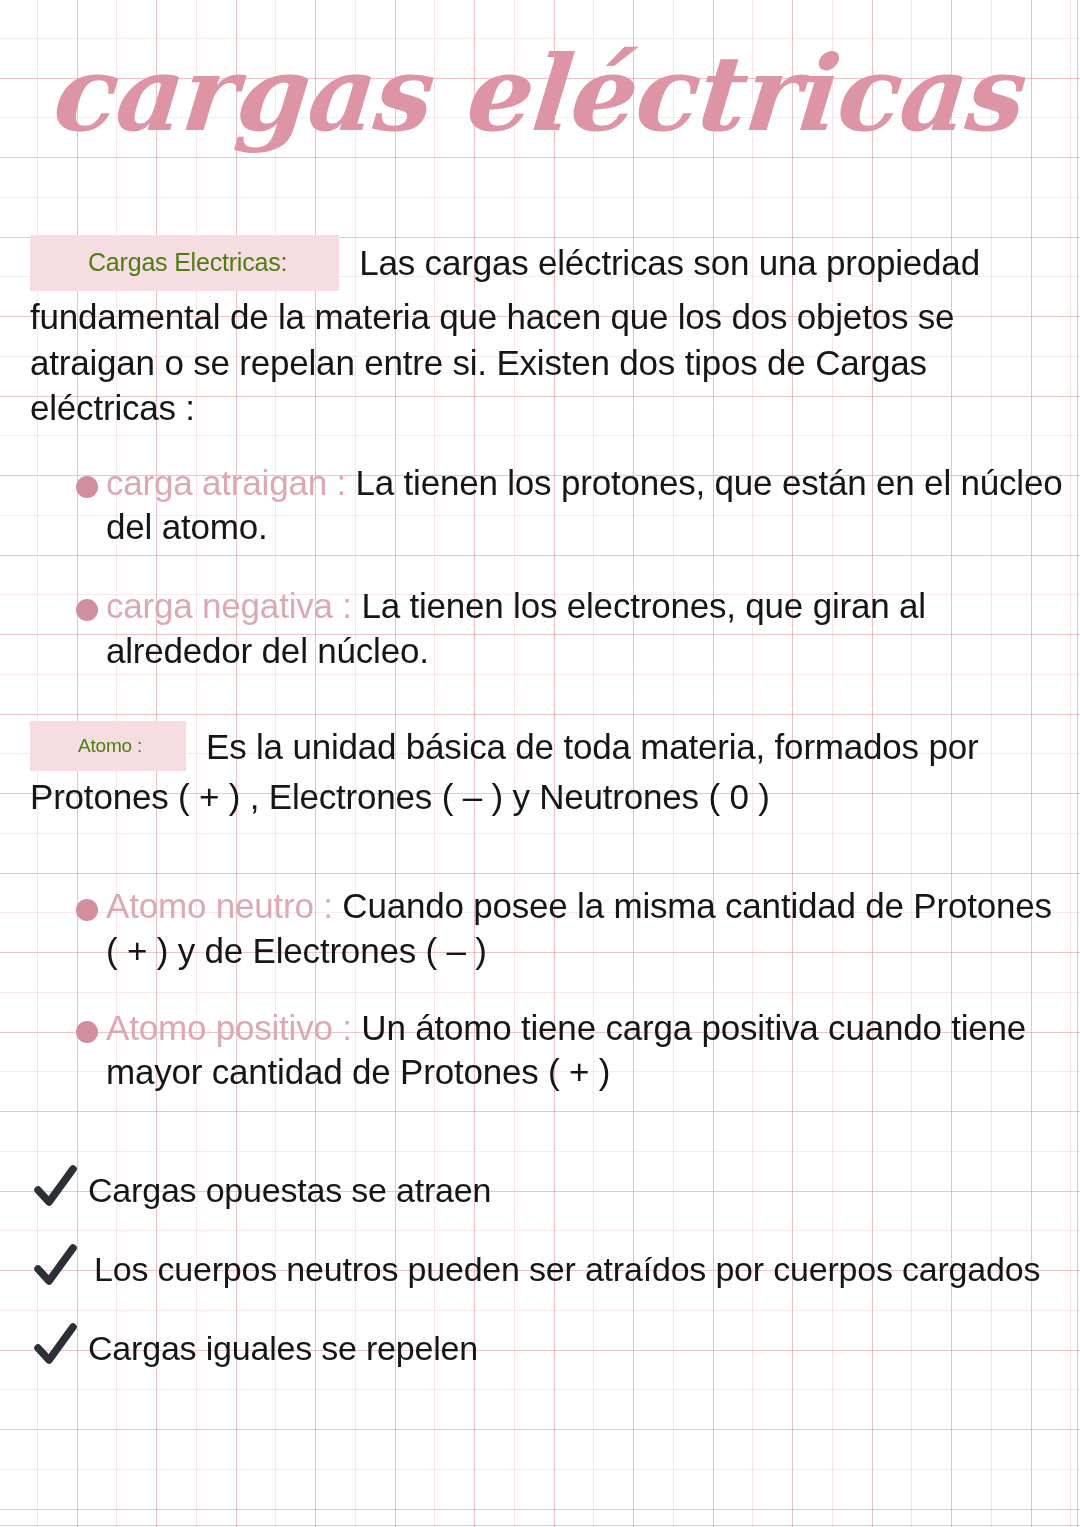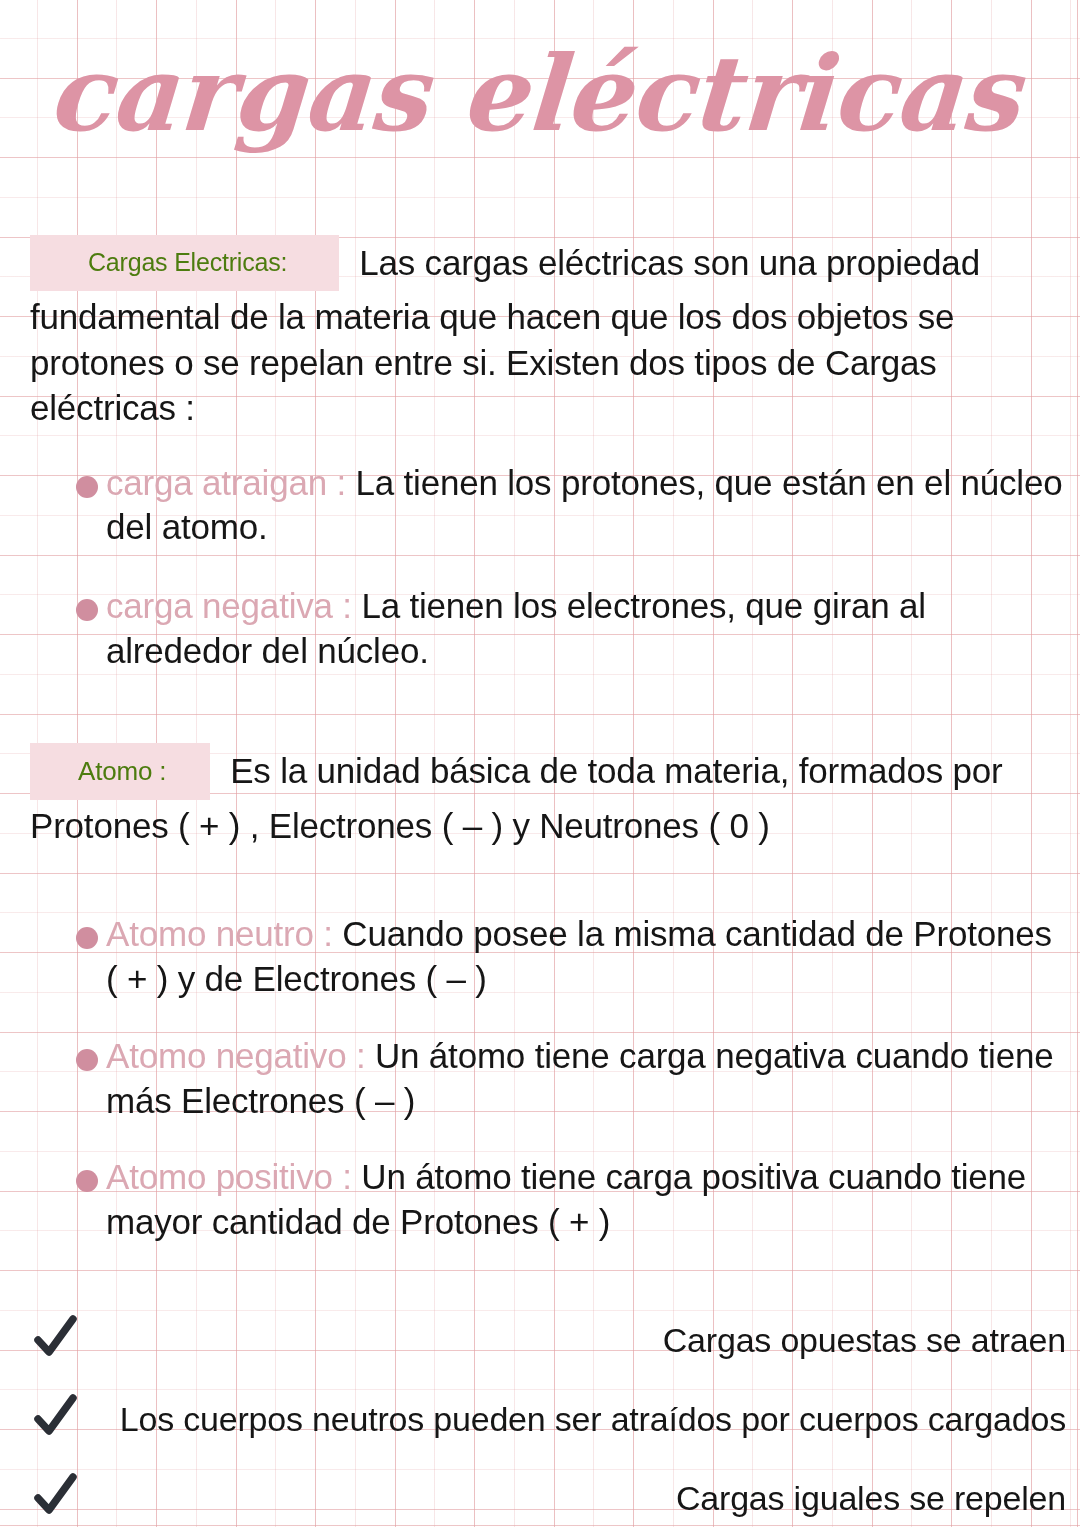--- a/index.html
+++ b/index.html
@@ -80,21 +80,21 @@
     font-size: 25px;
     line-height: 1.0;
     padding: 15px 52px 16px 58px;
     vertical-align: middle;
     position: relative;
     top: -3px;
     margin-right: 6px;
   }
   .chip.atomo {
     padding: 15px 44px 16px 48px;
-    font-size: 26px;
+    font-size: 19px;
   }
 
   .para {
     font-size: 35px;
     line-height: 1.30;
     color: #161616;
     margin: 0;
     letter-spacing: -0.2px;
   }
   .para .lead {
@@ -132,21 +132,20 @@
   }
 
   .gap-lg { height: 44px; }
   .gap-md { height: 30px; }
   .gap-sm { height: 16px; }
 
   
   .checks {
     margin: 0;
     padding: 0 14px 0 26px;
-    text-align: right;
   }
   .check-item {
     position: relative;
     padding-left: 62px;
     font-size: 34px;
     line-height: 1.26;
     color: #161616;
     letter-spacing: -0.2px;
     margin-bottom: 36px;
   }
@@ -167,48 +166,45 @@
 </head>
 <body>
 
 <div id="sheet">
 
   <div id="title">cargas eléctricas</div>
 
   <div id="content">
 
     <div class="block">
-      <p class="para"><span class="chip">Cargas Electricas:</span><span class="lead">Las  cargas eléctricas son una propiedad fundamental de la materia que hacen que los dos objetos se protones o se repelan entre si. Existen dos tipos de Cargas eléctricas :</span></p>
+      <p class="para"><span class="chip">Cargas Electricas:</span><span class="lead">Las  cargas eléctricas son una propiedad fundamental de la materia que hacen que los dos objetos se atraigan o se repelan entre si. Existen dos tipos de Cargas eléctricas :</span></p>
     </div>
 
     <div class="gap-sm"></div>
 
     <div class="bullets">
       <div class="bullet-item" style="margin-bottom:34px;">
         <span class="bullet-dot"></span><span class="bullet-label">carga atraigan : </span><span class="bullet-text">La tienen los protones, que están en el núcleo del atomo.</span>
       </div>
-      <div class="bullet-item" style="margin-bottom:28px;">
+      <div class="bullet-item" style="margin-bottom:6px;">
         <span class="bullet-dot"></span><span class="bullet-label">carga negativa : </span><span class="bullet-text">La tienen los electrones, que giran al alrededor del núcleo.</span>
       </div>
     </div>
 
     <div class="gap-lg"></div>
 
     <div class="block">
       <p class="para"><span class="chip atomo">Atomo :</span><span class="lead">Es la unidad básica de toda materia, formados por Protones ( + ) , Electrones ( – )  y Neutrones ( 0 )</span></p>
     </div>
 
     <div class="gap-sm"></div>
 
     <div class="bullets">
       <div class="bullet-item" style="margin-bottom:32px;margin-top:48px;">
         <span class="bullet-dot"></span><span class="bullet-label">Atomo neutro :</span><span class="bullet-text"> Cuando posee la misma cantidad de Protones ( + ) y de Electrones ( – )</span>
-      </div>
-      <div class="bullet-item" style="margin-bottom:32px;">
-        <span class="bullet-dot"></span><span class="bullet-label">Atomo negativo :</span><span class="bullet-text">  Un átomo tiene carga negativa cuando tiene más Electrones ( – )</span>
       </div>
       <div class="bullet-item" style="margin-bottom:0;">
         <span class="bullet-dot"></span><span class="bullet-label">Atomo positivo :</span><span class="bullet-text"> Un átomo tiene carga positiva cuando tiene mayor cantidad de Protones ( + )</span>
       </div>
     </div>
 
     <div class="gap-lg"></div>
     <div class="gap-md"></div>
 
     <div class="checks">

